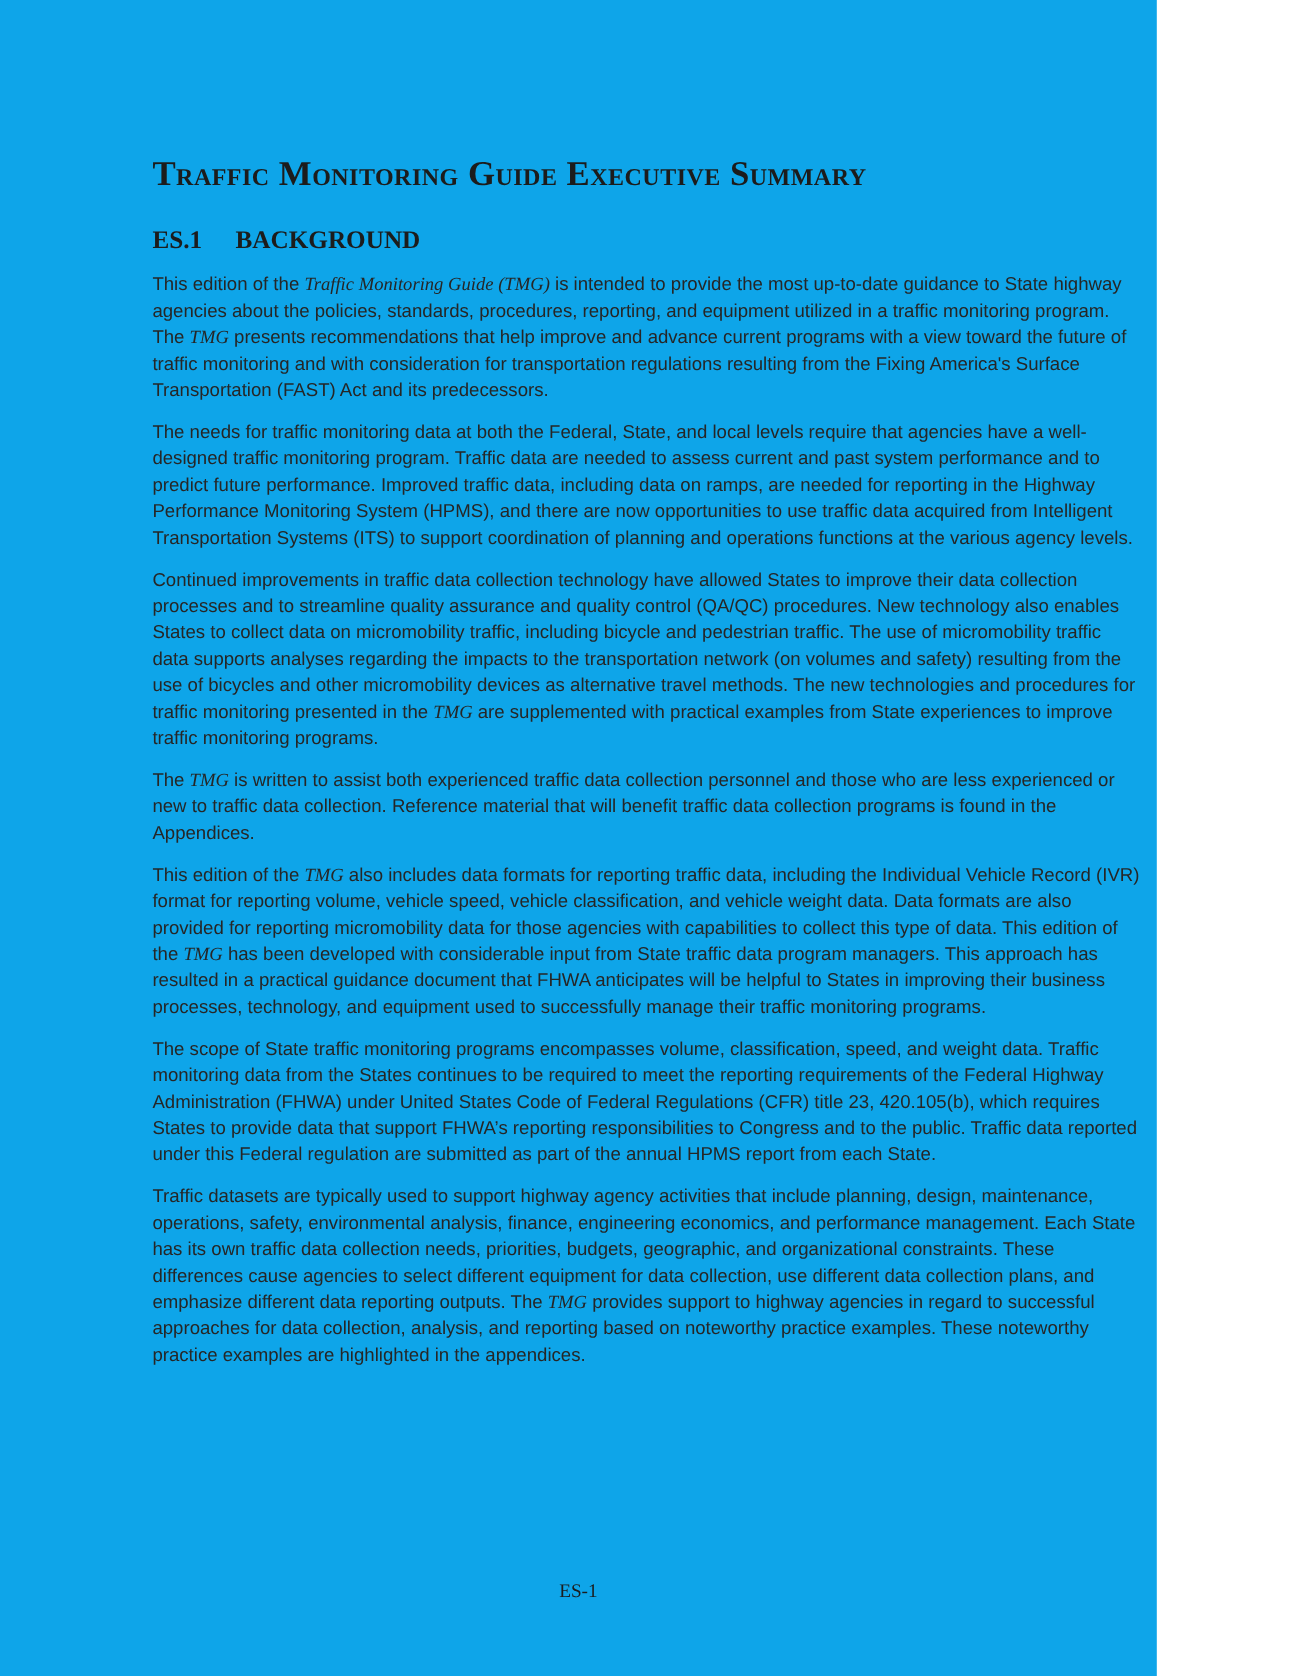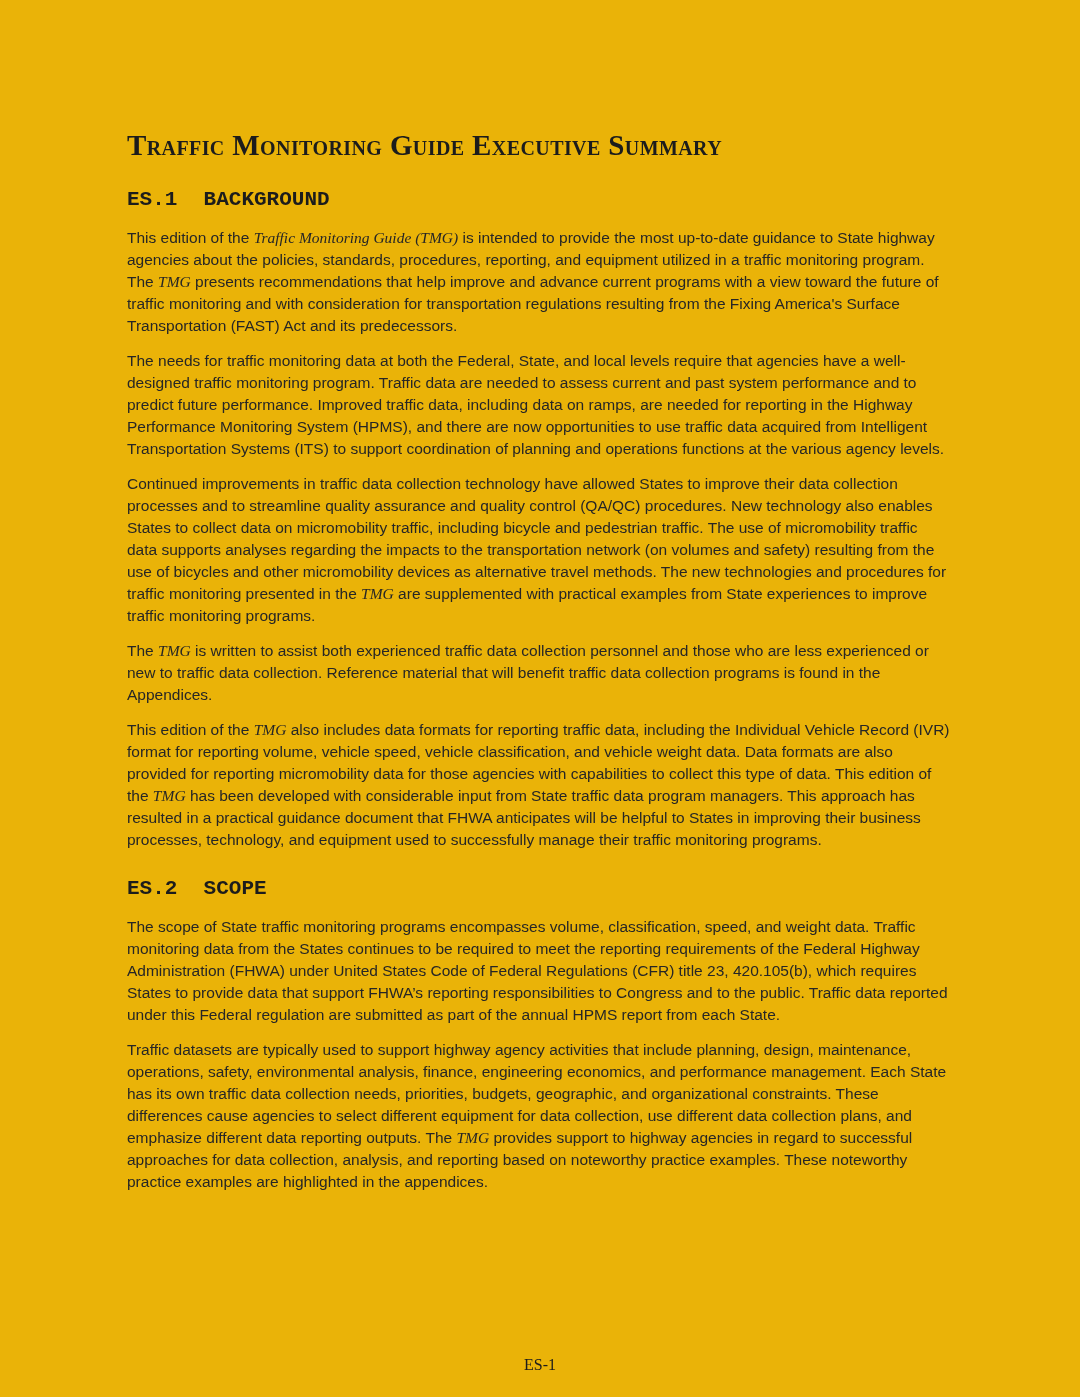--- a/index.html
+++ b/index.html
@@ -2,23 +2,23 @@
 <html><head>
 <meta charset="utf-8">
 <style>
   html, body {
     margin: 0;
     padding: 0;
     background: #ffffff;
   }
   .page {
     position: relative;
-    width: 1080px;
+    width: 964px;
     height: 1397px;
-    background: #eab308;
+    background: #0ea5e9;
     overflow: hidden;
     font-family: "Liberation Sans", sans-serif;
     color: #262626;
   }
   .content {
     position: absolute;
     left: 127px;
     top: 130px;
     width: 824px;
   }
@@ -26,21 +26,21 @@
     font-family: "Liberation Serif", serif;
     font-variant: small-caps;
     font-weight: 600;
     font-size: 29px;
     letter-spacing: 0.4px;
     color: #1c1c1c;
     margin: 0 0 22px 0;
     line-height: 1.1;
   }
   .section-heading {
-    font-family: Liberation Mono, monospace;
+    font-family: Liberation Serif, serif;
     font-weight: 600;
     font-size: 21px;
     color: #1c1c1c;
     margin: 26px 0 15px 0;
     line-height: 1.15;
   }
   .section-heading .num {
     display: inline-block;
     min-width: 64px;
   }
@@ -49,21 +49,21 @@
     line-height: 22px;
     margin: 0 0 13px 0;
     color: #262626;
     text-align: left;
   }
   .para em { font-style: italic; font-family: Liberation Serif, serif; }
   .footer {
     position: absolute;
     left: 0;
     right: 0;
-    top: 1356px;
+    top: 1318px;
     text-align: center;
     font-family: "Liberation Serif", serif;
     font-size: 16px;
     color: #1c1c1c;
   }
 </style>
 </head>
 <body>
 
 <div class="page">
@@ -77,24 +77,20 @@
         <span>BACKGROUND</span>
       </h2>
       <p class="para"><span>This edition of the </span><em>Traffic Monitoring Guide (TMG)</em><span> is intended to provide the most up-to-date guidance to State highway agencies about the policies, standards, procedures, reporting, and equipment utilized in a traffic monitoring program. The </span><em>TMG</em><span> presents recommendations that help improve and advance current programs with a view toward the future of traffic monitoring and with consideration for transportation regulations resulting from the Fixing America's Surface Transportation (FAST) Act and its predecessors.</span></p>
       <p class="para"><span>The needs for traffic monitoring data at both the Federal, State, and local levels require that agencies have a well-designed traffic monitoring program. Traffic data are needed to assess current and past system performance and to predict future performance. Improved traffic data, including data on ramps, are needed for reporting in the Highway Performance Monitoring System (HPMS), and there are now opportunities to use traffic data acquired from Intelligent Transportation Systems (ITS) to support coordination of planning and operations functions at the various agency levels.</span></p>
       <p class="para"><span>Continued improvements in traffic data collection technology have allowed States to improve their data collection processes and to streamline quality assurance and quality control (QA/QC) procedures. New technology also enables States to collect data on micromobility traffic, including bicycle and pedestrian traffic. The use of micromobility traffic data supports analyses regarding the impacts to the transportation network (on volumes and safety) resulting from the use of bicycles and other micromobility devices as alternative travel methods. The new technologies and procedures for traffic monitoring presented in the </span><em>TMG</em><span> are supplemented with practical examples from State experiences to improve traffic monitoring programs.</span></p>
       <p class="para"><span>The </span><em>TMG</em><span> is written to assist both experienced traffic data collection personnel and those who are less experienced or new to traffic data collection. Reference material that will benefit traffic data collection programs is found in the Appendices.</span></p>
       <p class="para"><span>This edition of the </span><em>TMG</em><span> also includes data formats for reporting traffic data, including the Individual Vehicle Record (IVR) format for reporting volume, vehicle speed, vehicle classification, and vehicle weight data. Data formats are also provided for reporting micromobility data for those agencies with capabilities to collect this type of data. This edition of the </span><em>TMG</em><span> has been developed with considerable input from State traffic data program managers. This approach has resulted in a practical guidance document that FHWA anticipates will be helpful to States in improving their business processes, technology, and equipment used to successfully manage their traffic monitoring programs.</span></p>
     </section>
 
     <section>
-      <h2 class="section-heading">
-        <span class="num">ES.2</span>
-        <span>SCOPE</span>
-      </h2>
       <p class="para"><span>The scope of State traffic monitoring programs encompasses volume, classification, speed, and weight data. Traffic monitoring data from the States continues to be required to meet the reporting requirements of the Federal Highway Administration (FHWA) under United States Code of Federal Regulations (CFR) title 23, 420.105(b), which requires States to provide data that support FHWA’s reporting responsibilities to Congress and to the public. Traffic data reported under this Federal regulation are submitted as part of the annual HPMS report from each State.</span></p>
     </section>
 
     <section>
       <p class="para"><span>Traffic datasets are typically used to support highway agency activities that include planning, design, maintenance, operations, safety, environmental analysis, finance, engineering economics, and performance management. Each State has its own traffic data collection needs, priorities, budgets, geographic, and organizational constraints. These differences cause agencies to select different equipment for data collection, use different data collection plans, and emphasize different data reporting outputs. The </span><em>TMG</em><span> provides support to highway agencies in regard to successful approaches for data collection, analysis, and reporting based on noteworthy practice examples. These noteworthy practice examples are highlighted in the appendices.</span></p>
     </section>
 
   </div>
 
   <div class="footer">ES-1</div>

